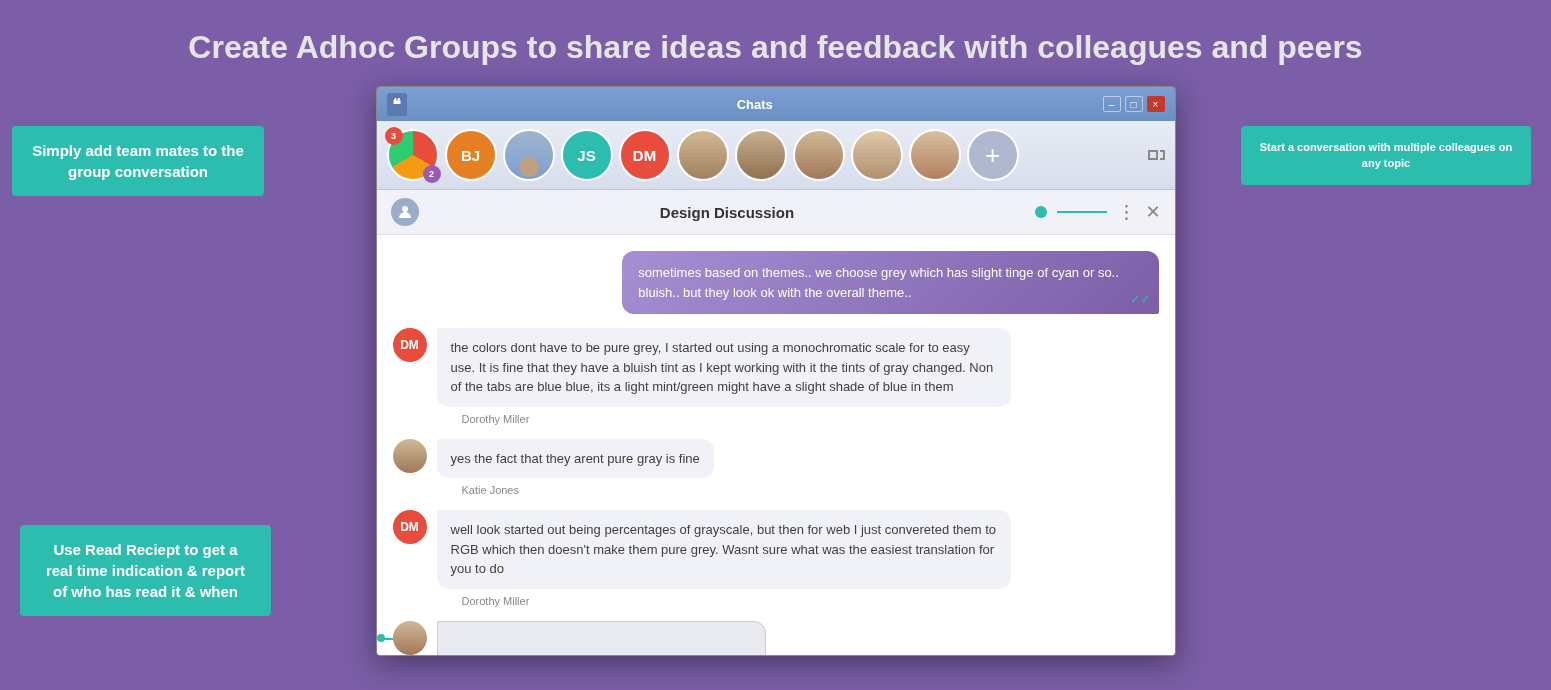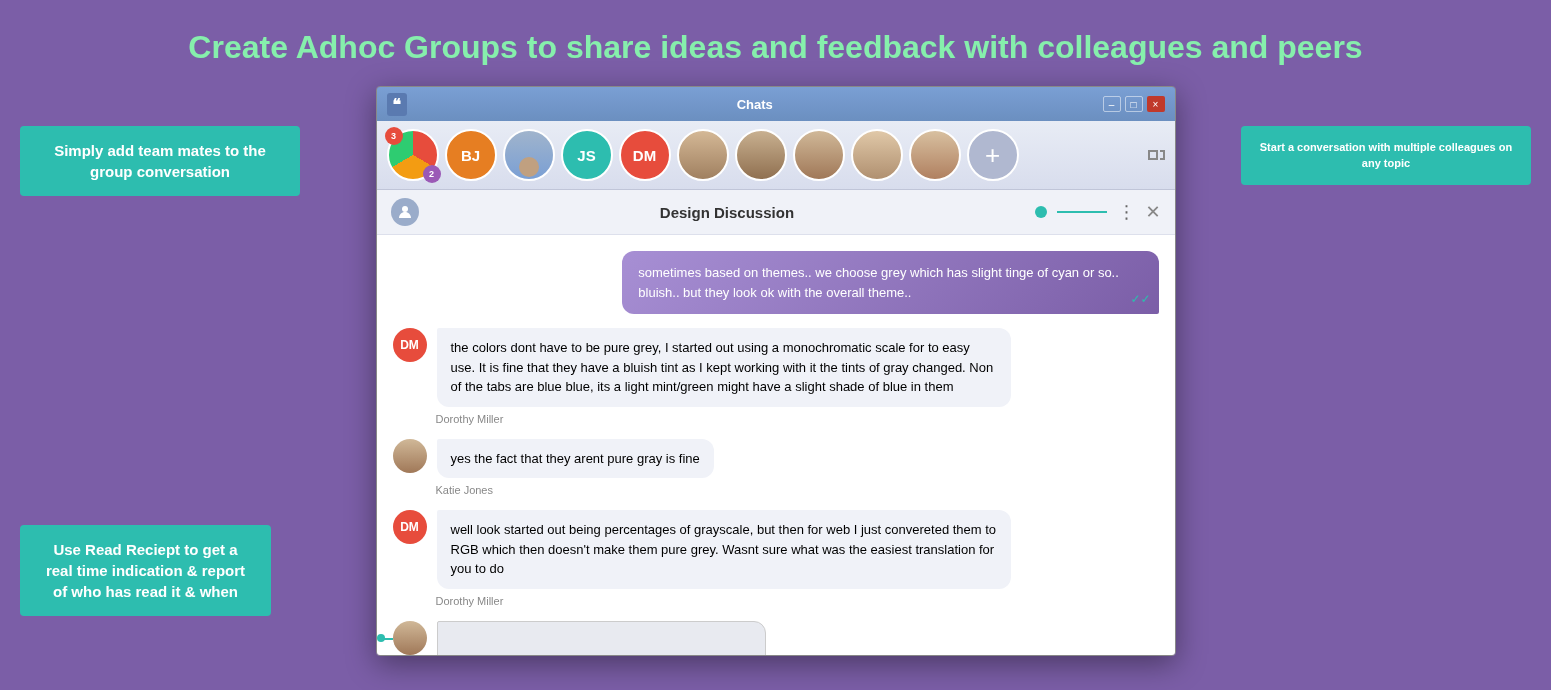--- a/index.html
+++ b/index.html
@@ -7,21 +7,21 @@
       background-color: #7b5ea7;
       font-family: 'Segoe UI', Arial, sans-serif;
       width: 1551px;
       min-height: 690px;
       overflow: hidden;
       position: relative;
     }
 
     .page-title {
       text-align: center;
-      color: #86efac;
+      color: #e5e5e5;
       font-size: 32px;
       font-weight: 800;
       padding: 28px 60px 20px;
       line-height: 1.2;
     }
 
     .main-content {
       display: flex;
       align-items: flex-start;
       justify-content: center;
@@ -242,31 +242,31 @@
       display: flex;
       align-items: center;
       justify-content: center;
       font-size: 12px;
       font-weight: 700;
       color: #fff;
       flex-shrink: 0;
     }
     .msg-bubble {
       background: #f0f2f8;
-      color: #000000;
+      color: #404040;
       padding: 10px 14px;
       border-radius: 2px 12px 12px 12px;
       max-width: 75%;
       font-size: 13px;
       line-height: 1.5;
     }
     .msg-sender {
       font-size: 11px;
       color: #888;
-      margin-left: 43px;
+      margin-left: 69px;
       margin-top: 2px;
     }
 
     
     .msg-tooltip-row {
       display: flex;
       align-items: flex-start;
       gap: 10px;
     }
     .msg-tooltip-bubble {
@@ -293,21 +293,21 @@
     .avatar-color-js { background: #2dbdaf; }
     .avatar-color-dm { background: #e74c3c; }
   </style>
 </head>
 <body>
 
 <h1 class="page-title">Create Adhoc Groups to share ideas and feedback with colleagues and peers</h1>
 
 <div class="main-content" style="position:relative; min-height: 560px;">
 
-  <div class="annotation-left" style="position:absolute; left:20px; top:40px; width:280px; z-index:20;">
+  <div class="annotation-left" style="position:absolute; left:12px; top:40px; width:252px; z-index:20;">
     <div class="callout-box">Simply add team mates to the group conversation</div>
   </div>
 
   <div style="position:absolute; left:20px; bottom:40px; width:251px; z-index:20;">
     <div class="callout-box">Use Read Reciept to get a real time indication &amp; report of who has read it &amp; when</div>
   </div>
 
   <div class="annotation-right" style="position:absolute; right:20px; top:40px; width:290px; z-index:20;">
     <div class="callout-box-right">Start a conversation with multiple colleagues on any topic</div>
   </div>

